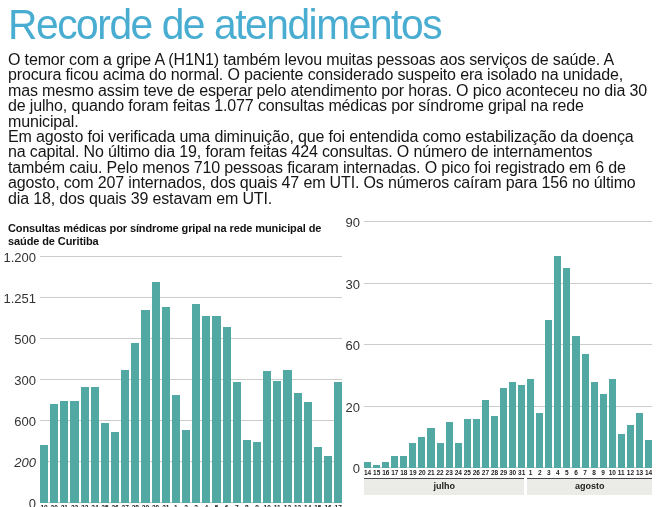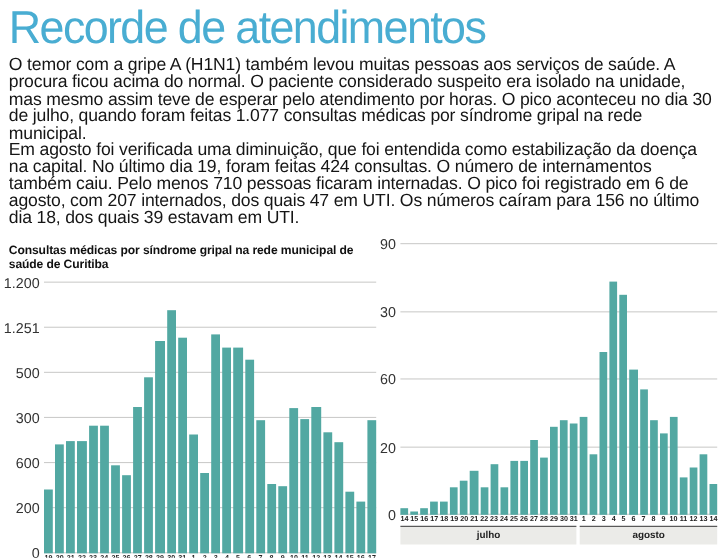--- a/index.html
+++ b/index.html
@@ -64,21 +64,21 @@
     <section class="chart chart-left">
       <h2>Consultas médicas por síndrome gripal na rede municipal de saúde de Curitiba</h2>
       <div class="chart-canvas">
           <div class="row-plot">
             <div class="y-axis">
               <div class="y-label" style="bottom: 100%;">1.200</div>
               <div class="y-label" style="bottom: 83.3333%;">1.251</div>
               <div class="y-label" style="bottom: 66.6667%;">500</div>
               <div class="y-label" style="bottom: 50%;">300</div>
               <div class="y-label" style="bottom: 33.3333%;">600</div>
-              <div class="y-label" style="bottom: 16.6667%;">200</div>
+              <div class="y-label" style="bottom: 16.6667%; font-style: italic;">200</div>
               <div class="y-label" style="bottom: 0%;">0</div>
             </div>
             <div class="plot">
               <div class="gridline" style="bottom: 100%;"></div>
               <div class="gridline" style="bottom: 83.3333%;"></div>
               <div class="gridline" style="bottom: 66.6667%;"></div>
               <div class="gridline" style="bottom: 50%;"></div>
               <div class="gridline" style="bottom: 33.3333%;"></div>
               <div class="gridline" style="bottom: 16.6667%;"></div>
               <div class="gridline" style="bottom: 0%;"></div>

